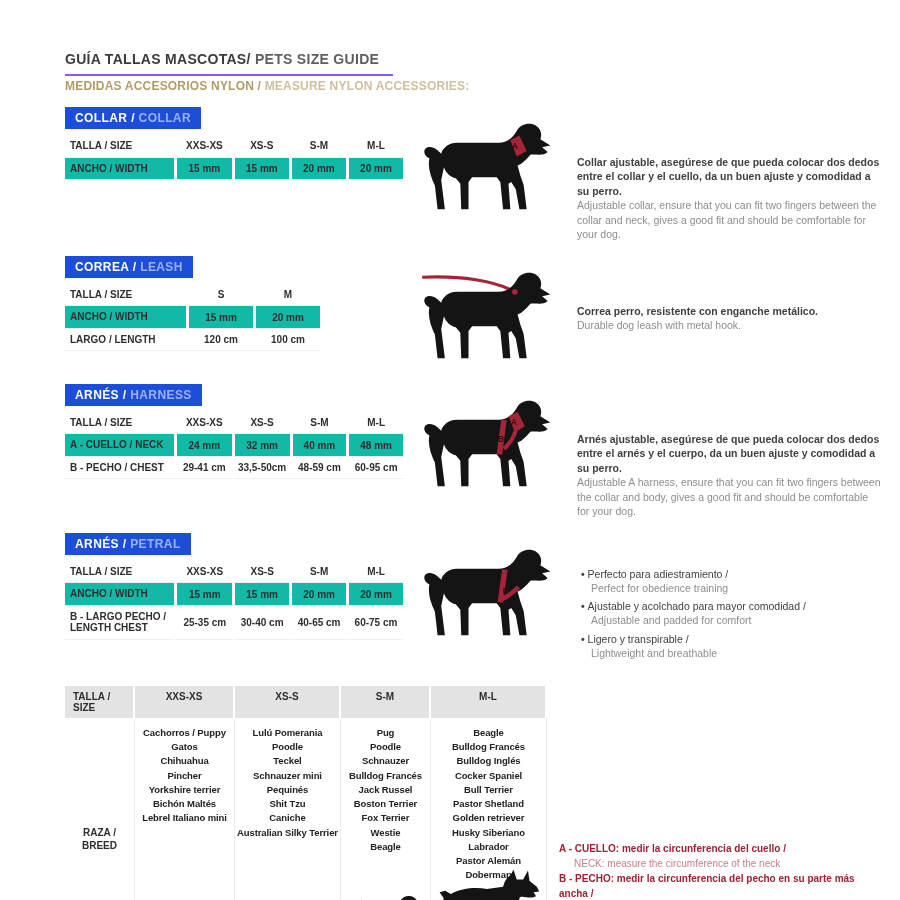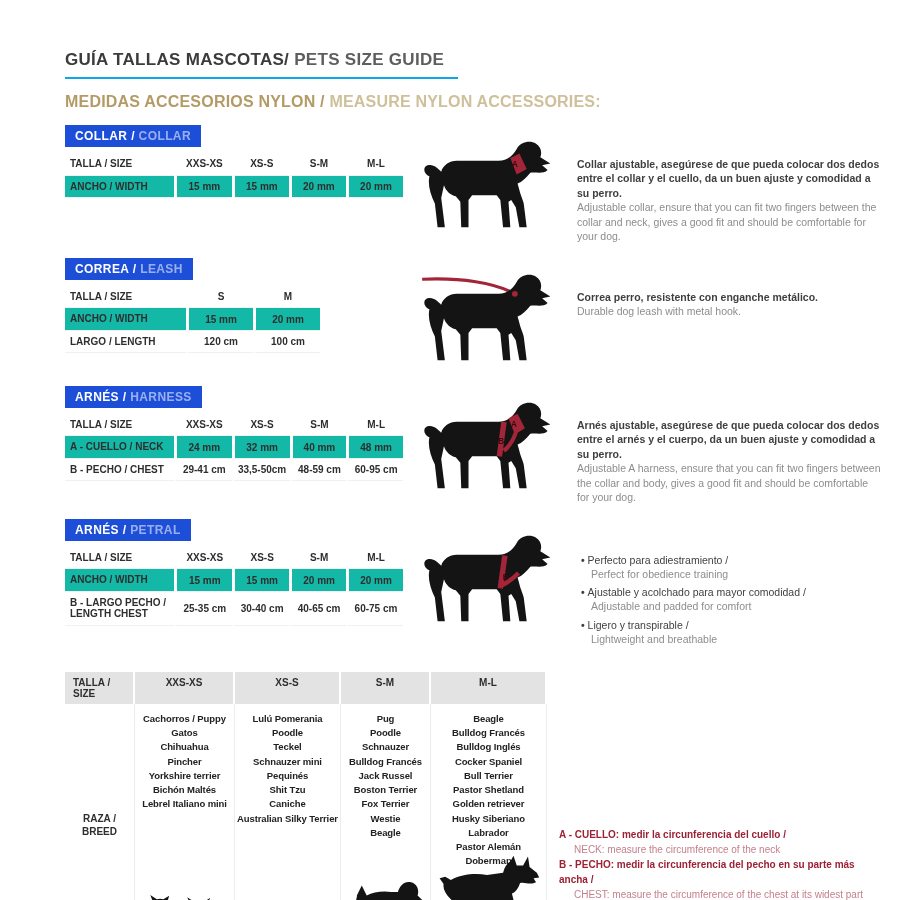--- a/index.html
+++ b/index.html
@@ -3,37 +3,37 @@
 <meta charset="utf-8">
 <style>
   html,body{margin:0;padding:0;}
   body{
     width:900px;height:900px;overflow:hidden;background:#fff;
     font-family:"Liberation Sans",sans-serif;color:#333;
   }
   .page{padding:50px 18px 0 65px;}
 
   
-  .title{display:inline-block;font-size:17px;font-weight:bold;letter-spacing:.3px;
-    color:#3b3b3b;border-bottom:2px solid #0ea5e9;padding-bottom:7px;padding-right:14px;}
+  .title{display:inline-block;font-size:14px;font-weight:bold;letter-spacing:.3px;
+    color:#3b3b3b;border-bottom:2px solid #8b5cf6;padding-bottom:7px;padding-right:14px;}
   .title .en{color:#5e5e5e;}
-  .subtitle{margin-top:14px;font-size:16px;font-weight:bold;color:#b49b66;letter-spacing:.2px;}
+  .subtitle{margin-top:3px;font-size:12px;font-weight:bold;color:#b49b66;letter-spacing:.2px;}
   .subtitle .en{color:#cfc09b;}
 
   
   .section{margin-top:14px;}
   .badge{display:inline-block;background:#1d4ed8;color:#fff;font-weight:bold;
     font-size:12px;letter-spacing:.4px;padding:4px 10px;}
   .badge .en{color:rgba(255,255,255,.55);}
   .section-row{display:flex;align-items:flex-start;margin-top:6px;}
   .tbl-wrap{width:338px;flex:0 0 auto;}
   .dog-wrap{width:158px;flex:0 0 auto;margin-left:6px;display:flex;justify-content:center;margin-top:-14px;}
   .dog-wrap svg{width:145px;height:100px;}
   .desc{flex:1;margin-left:10px;padding-top:4px;font-size:10.5px;line-height:1.38;}
-  .desc-es{font-weight:bold;color:#3f3f3f;}
+  .desc-es{font-weight:bold;color:#3f3f3f;margin-top:16px;}
   .desc-en{color:#8d8d8d;}
 
   
   table.spec{border-collapse:separate;border-spacing:0;font-size:10px;color:#2e2e2e;}
   table.spec th{width:114px;text-align:left;font-weight:bold;padding:5px 2px 5px 5px;line-height:1.15;border-bottom:1px solid #f0f0f0;}
   table.spec td{width:56px;text-align:center;font-weight:bold;padding:5px 2px;border-bottom:1px solid #f0f0f0;border-left:3px solid #fff;}
   table.spec.two-col td{width:60px;}
   table.spec tr.gray th,table.spec tr.gray td{background:#14b8a6;}
 
   

